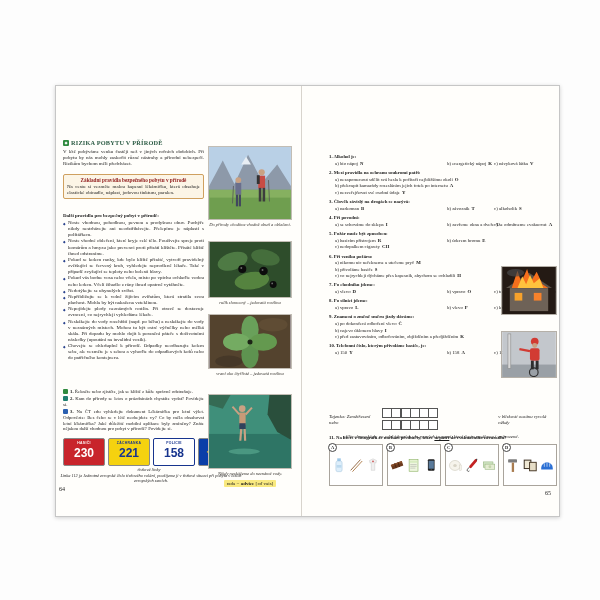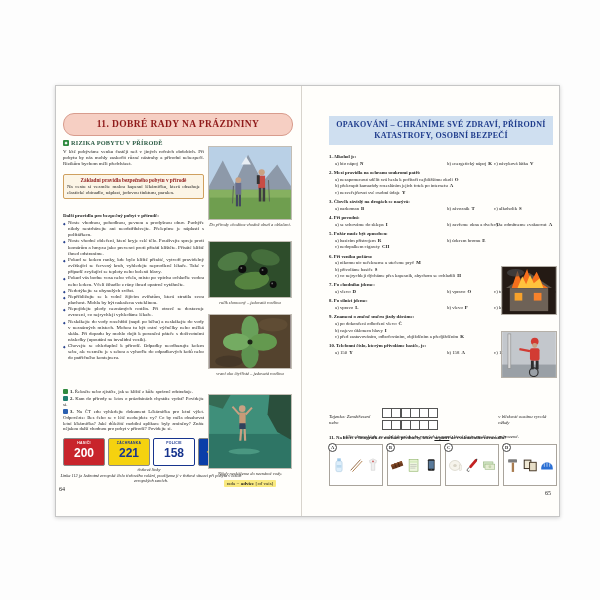--- a/index.html
+++ b/index.html
@@ -89,21 +89,20 @@
   .g-item{display:inline-flex;}
   .rp-pagenum{position:absolute;left:244px;top:404px;font-size:6px;}
 </style>
 </head>
 <body>
 
 <div class="canvas">
   <div class="spread">
 
     <div class="page page-left">
-      <div class="lp-header">11. DOBRÉ RADY NA PRÁZDNINY</div>
 
       <div class="lp-section">
         <span class="sec-icon">◆</span>
         <b>RIZIKA POBYTU V PŘÍRODĚ</b>
       </div>
 
       <div class="lp-intro">V létě pobýváme venku častěji než v jiných ročních obdobích. Při pobytu by nás mohly zaskočit různé nástrahy a přírodní nebezpečí. Rizikům bychom měli předcházet.</div>
 
       <div class="lp-box">
         <div class="lp-box-title">Základní pravidla bezpečného pobytu v přírodě</div>
@@ -126,21 +125,21 @@
 
       <div class="lp-tasks">
           <div class="task"><span class="task-icon icon-pencil"></span><b>1. </b><span>Řekněte nebo zjistěte, jak se klíště z kůže správně odstraňuje.</span></div>
           <div class="task"><span class="task-icon icon-speech"></span><b>2. </b><span>Kam do přírody se letos o prázdninách chystáte vydat? Povídejte si.</span></div>
           <div class="task"><span class="task-icon icon-screen"></span><b>3. </b><span>Na ČT edu vyhledejte dokument Lékárnička pro letní výlet. Odpovězte: Bez čeho se v létě neobejdete vy? Co by měla obsahovat letní lékárnička? Jaké důležité mobilní aplikace byly zmíněny? Znáte nějakou další vhodnou pro pobyt v přírodě? Povídejte si.</span></div>
         </div>
 
       <div class="lp-logos">
           <div class="logo logo-hasici">
             <span class="logo-label">HASIČI</span>
-            <span class="logo-number">200</span>
+            <span class="logo-number">230</span>
           </div>
           <div class="logo logo-zachranka">
             <span class="logo-label">ZÁCHRANKA</span>
             <span class="logo-number">221</span>
           </div>
           <div class="logo logo-policie">
             <span class="logo-label">POLICIE</span>
             <span class="logo-number">158</span>
           </div>
           <div class="logo logo-eu">
@@ -236,21 +235,20 @@
       <div class="lp-cap" style="top:385px;">Nikdy neskáčeme do neznámé vody.</div>
 
       <div class="lp-vocab">
         <span class="hl">
           <span>rada = </span><b>advice</b><span> [ədˈvais]</span>
         </span>
       </div>
     </div>
 
     <div class="page page-right">
-      <div class="rp-header">OPAKOVÁNÍ – CHRÁNÍME SVÉ ZDRAVÍ, PŘÍRODNÍ KATASTROFY, OSOBNÍ BEZPEČÍ</div>
 
       <div class="rp-questions">
           <div class="q">
             <div class="q-title">1. Alkohol je:</div>
             <div class="opts row">
               <span class="opt c0">a) bio nápoj<b class="ans">N</b></span>
               <span class="opt c1">b) energetický nápoj<b class="ans">K</b></span>
               <span class="opt c2">c) návyková látka<b class="ans">V</b></span>
             </div>
           </div>

